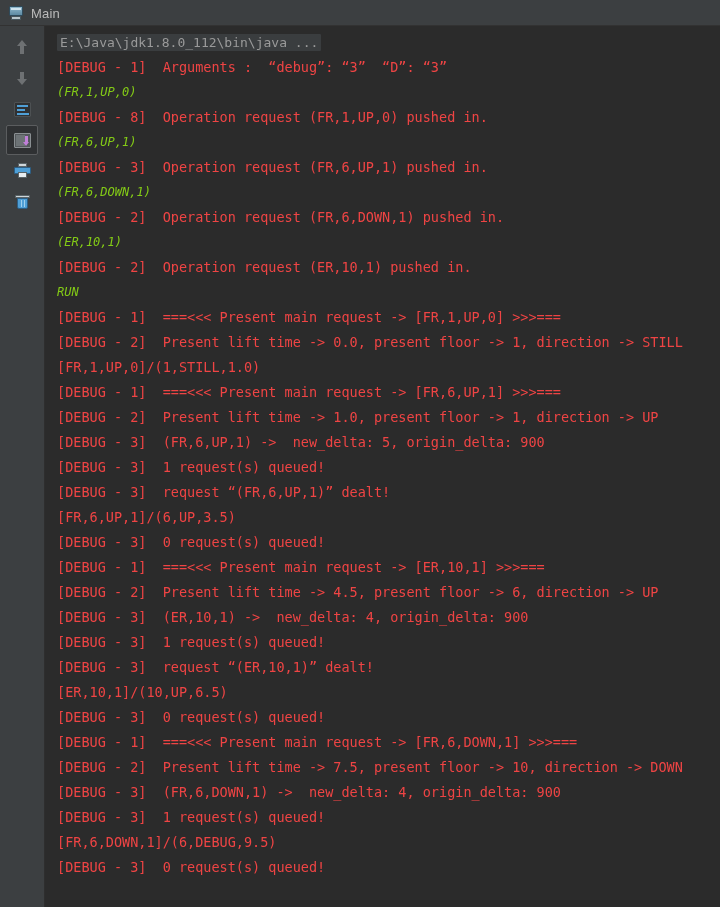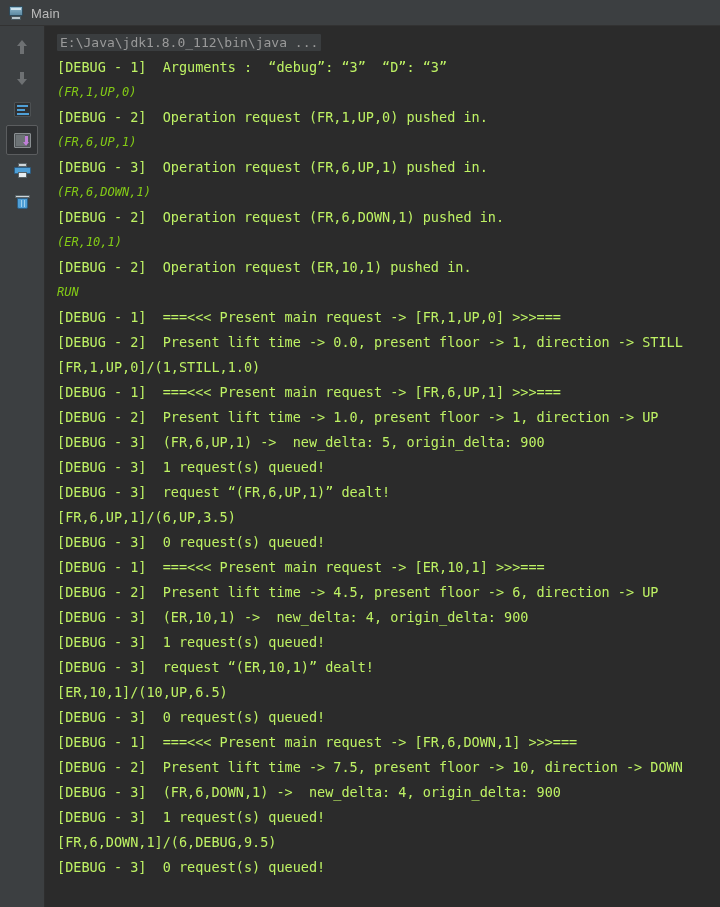--- a/index.html
+++ b/index.html
@@ -255,21 +255,21 @@
   .line.cmd span.box {
     background: #3a3d3f;
     padding: 1px 3px;
     border-radius: 1px;
   }
   .line.input {
     color: #84cc16;
     font-style: italic;
     font-size: 12px;
   }
-  .line.out { color: #bef264; }
+  .line.out { color: #ef4444; }
 </style>
 </head>
 <body>
 
 <div id="app">
 
   <div id="titlebar">
     <div class="tab">
       <span class="run-cfg-icon">
         <span class="scr"></span>
@@ -326,21 +326,21 @@
             <span class="can"></span>
         </span>
       </div>
 
     </div>
 
     <div id="console">
         <div class="line cmd"><span class="box">E:\Java\jdk1.8.0_112\bin\java ...</span></div>
         <div class="line out">[DEBUG - 1]  Arguments :  “debug”: “3”  “D”: “3”</div>
         <div class="line input">(FR,1,UP,0)</div>
-        <div class="line out">[DEBUG - 2]  Operation request (FR,1,UP,0) pushed in.</div>
+        <div class="line out">[DEBUG - 8]  Operation request (FR,1,UP,0) pushed in.</div>
         <div class="line input">(FR,6,UP,1)</div>
         <div class="line out">[DEBUG - 3]  Operation request (FR,6,UP,1) pushed in.</div>
         <div class="line input">(FR,6,DOWN,1)</div>
         <div class="line out">[DEBUG - 2]  Operation request (FR,6,DOWN,1) pushed in.</div>
         <div class="line input">(ER,10,1)</div>
         <div class="line out">[DEBUG - 2]  Operation request (ER,10,1) pushed in.</div>
         <div class="line input">RUN</div>
         <div class="line out">[DEBUG - 1]  ===&lt;&lt;&lt; Present main request -&gt; [FR,1,UP,0] &gt;&gt;&gt;===</div>
         <div class="line out">[DEBUG - 2]  Present lift time -&gt; 0.0, present floor -&gt; 1, direction -&gt; STILL</div>
         <div class="line out">[FR,1,UP,0]/(1,STILL,1.0)</div>

